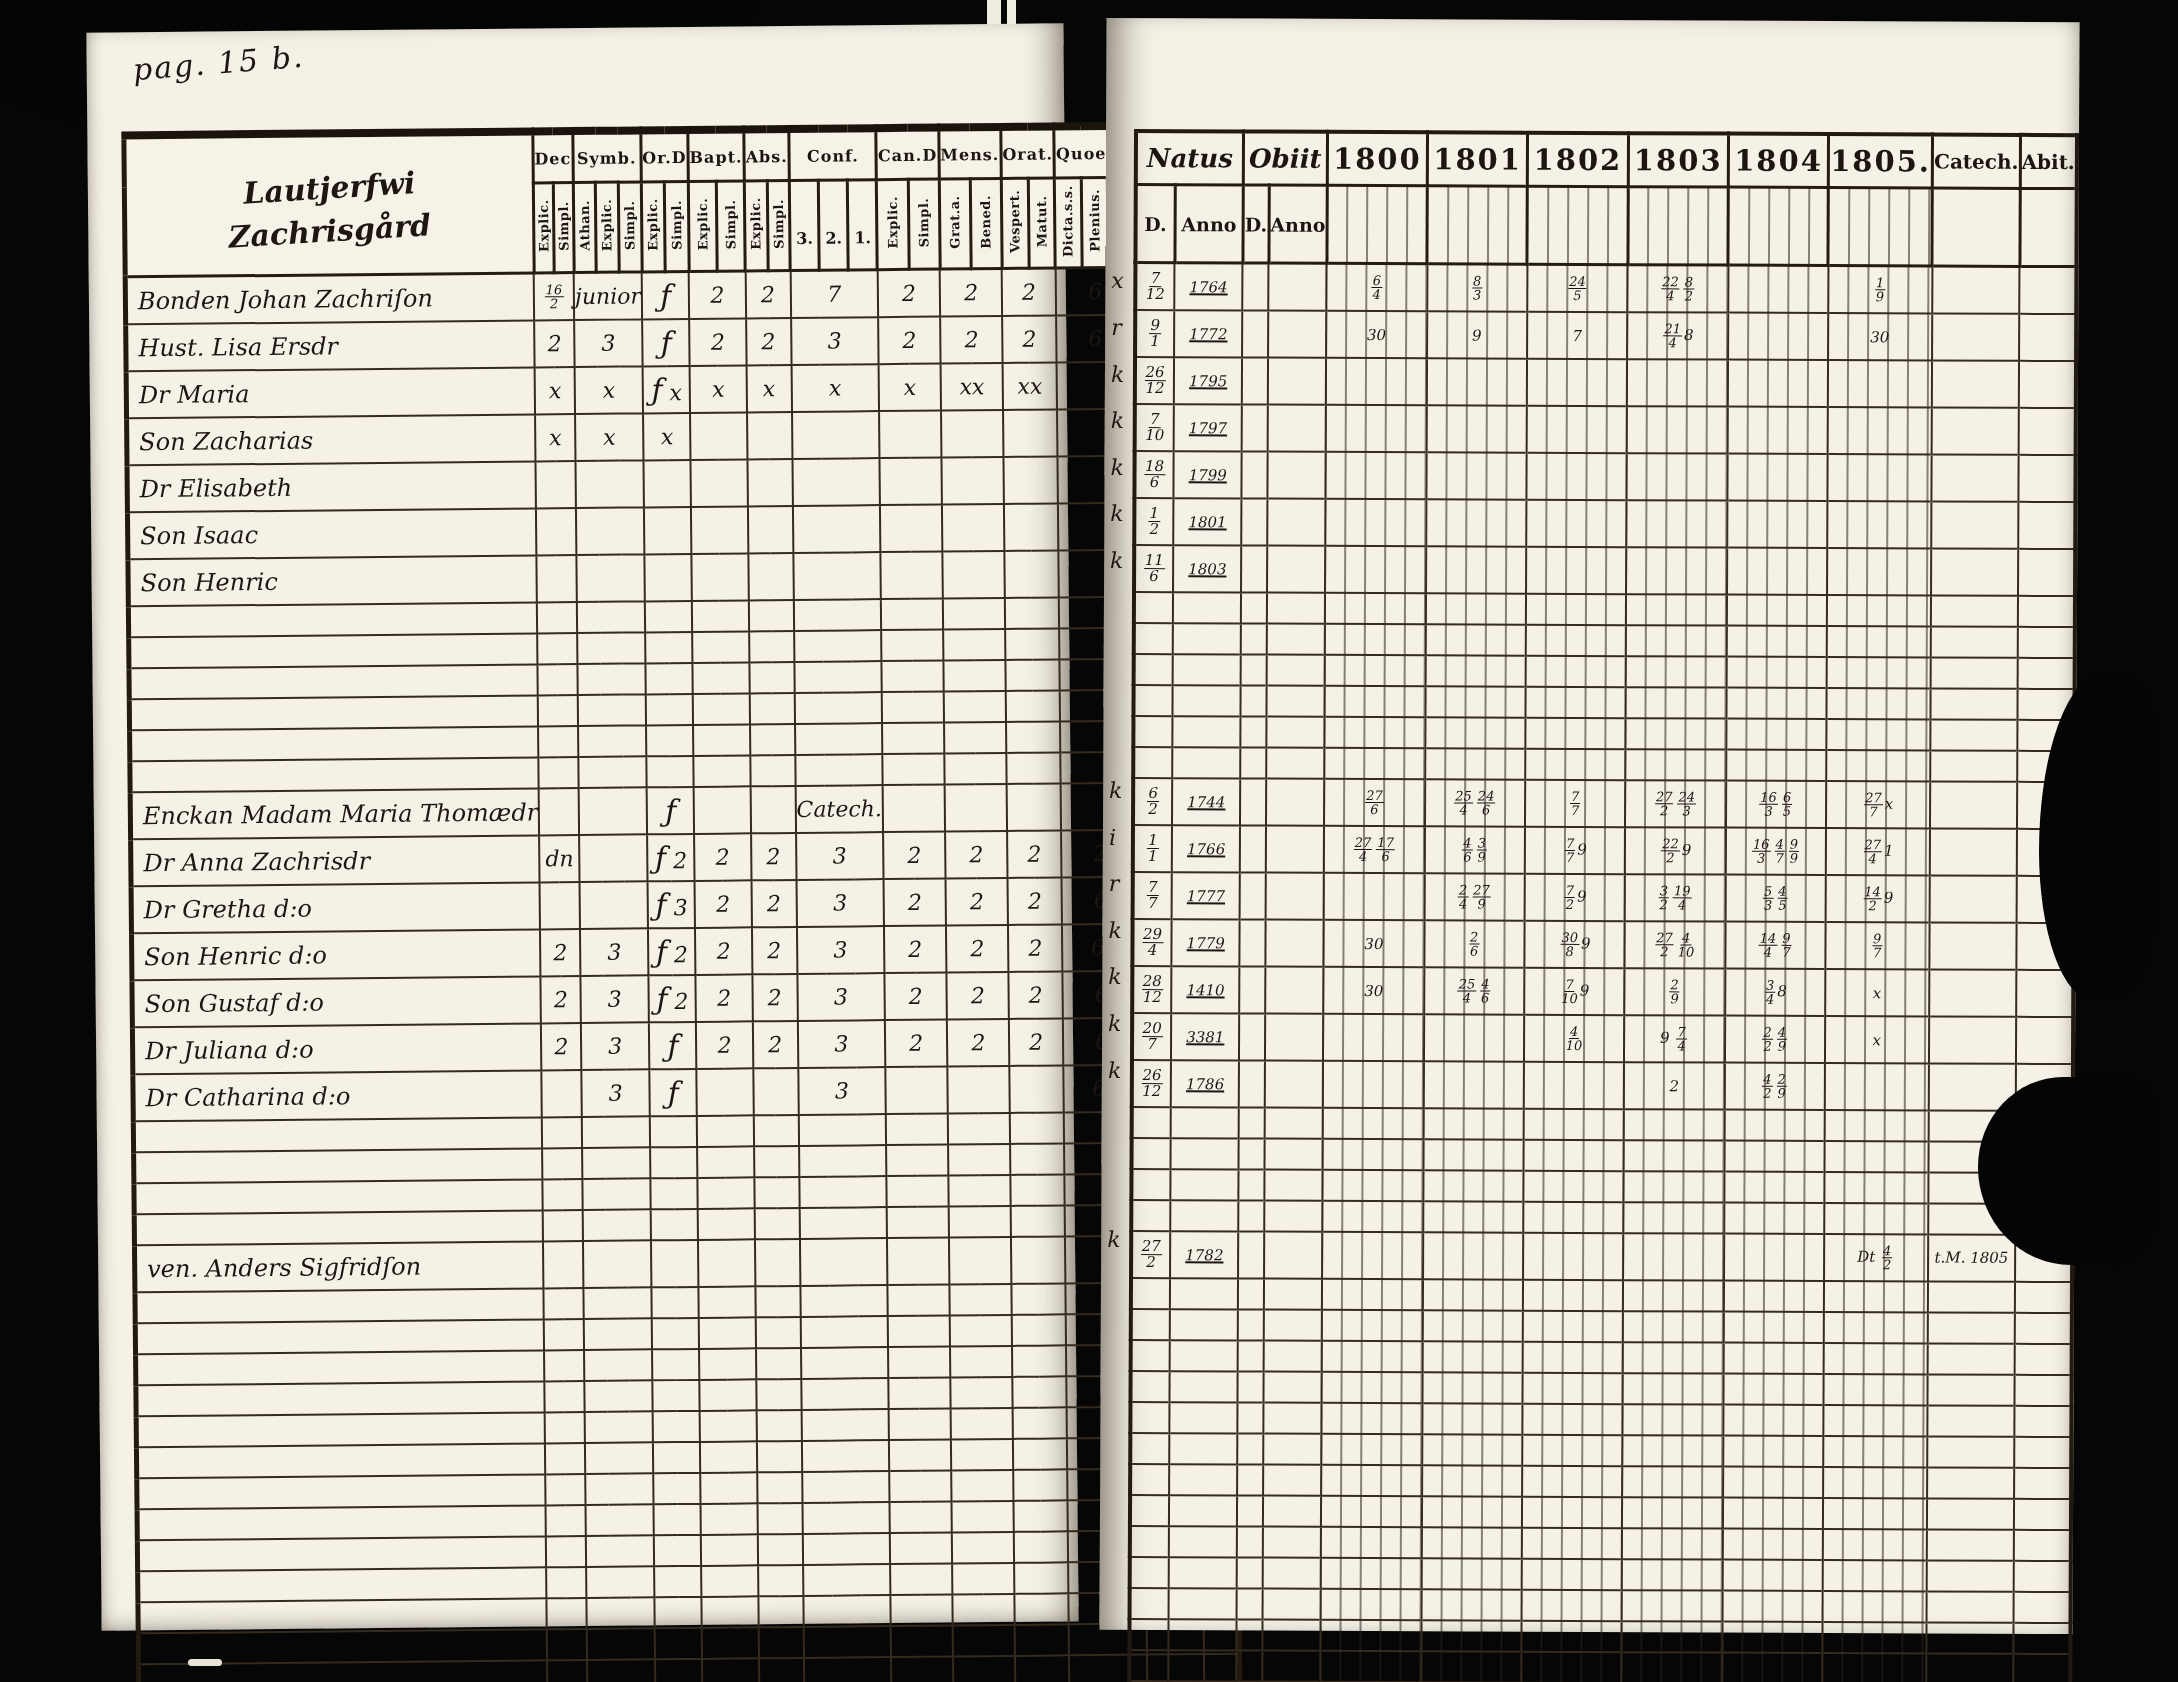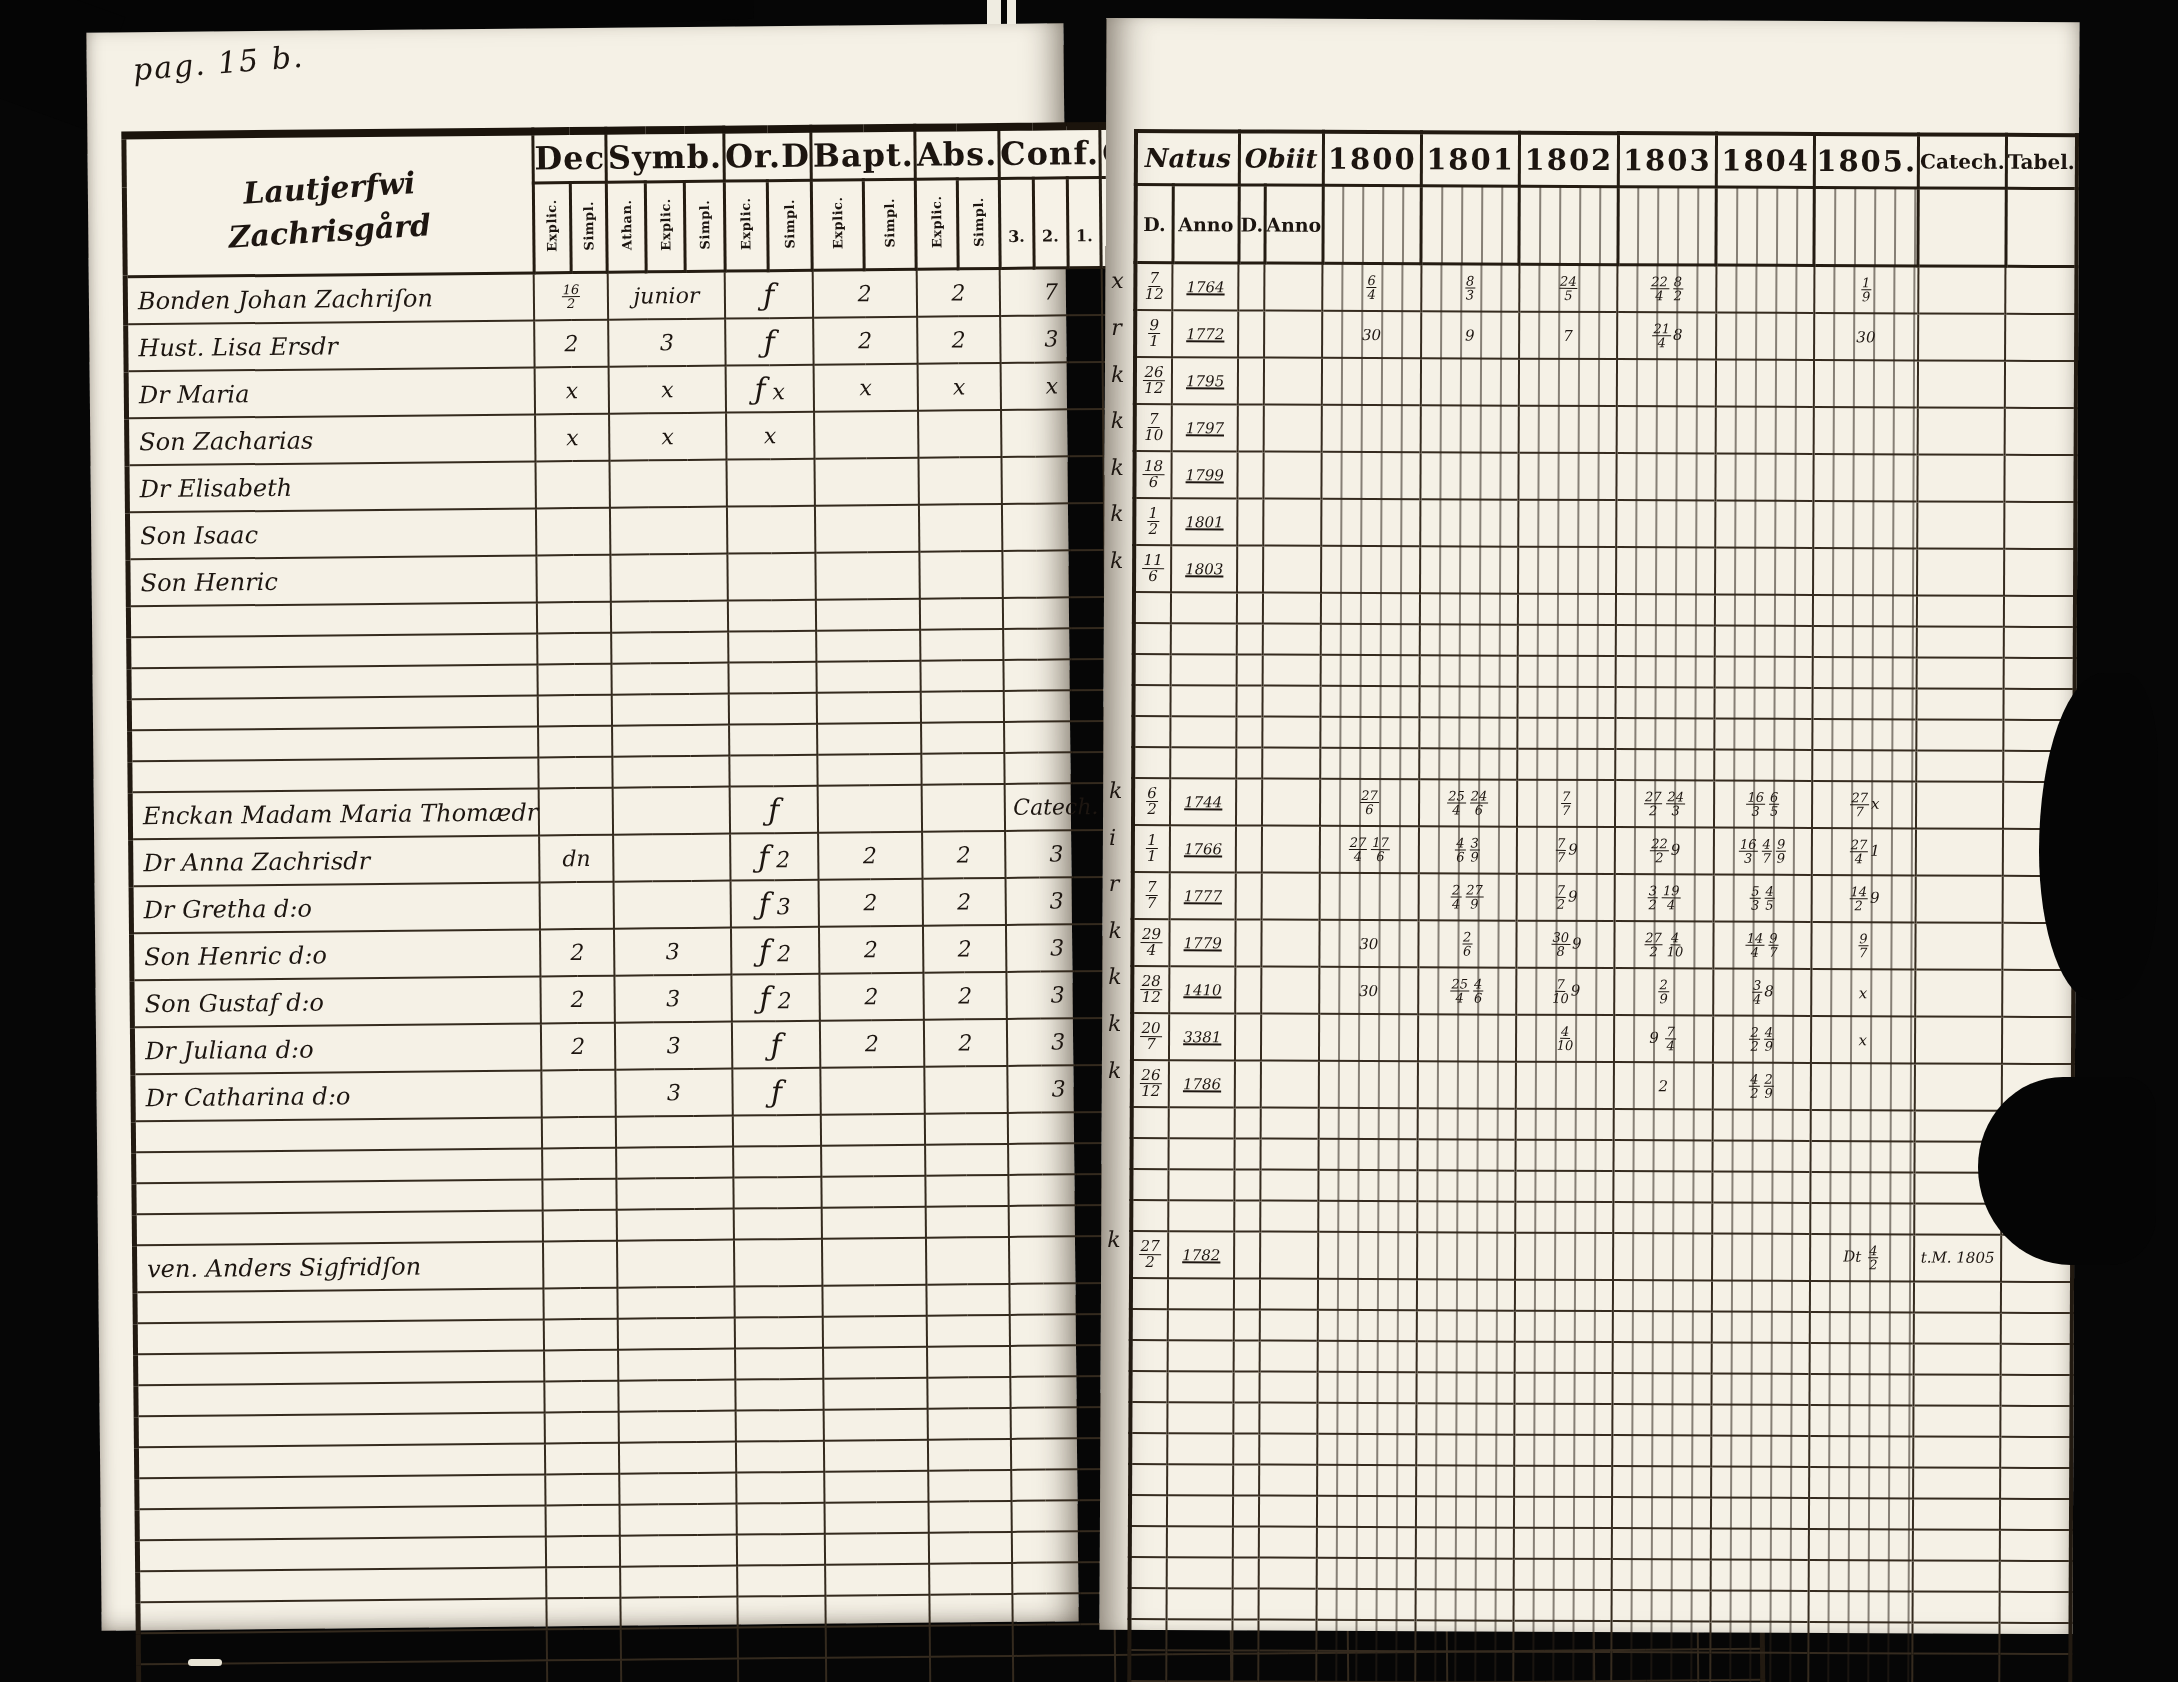--- a/index.html
+++ b/index.html
@@ -22,21 +22,21 @@
   #blobR2{left:2039px;top:673px;width:119px;height:327px;border-radius:60% 30% 40% 50%;}
   #cornerTL{left:40px;top:-22px;width:713px;height:55px;transform:rotate(-2.3deg);}
   #cornerTL2{left:-30px;top:-10px;width:139px;height:119px;transform:rotate(20deg);}
   #speckle{position:absolute;left:188px;top:1659px;width:34px;height:7px;background:#e8e4d6;border-radius:4px;}
 
   
   #tblL{position:absolute;left:34px;top:99px;border-collapse:collapse;table-layout:fixed;
         border:5px solid #221a11;border-top:8px solid #1b140c;}
   #tblL th,#tblL td{border:2px solid #342a1e;padding:0;overflow:visible;}
   #tblL thead th{border:3px solid #241c12;background:#f6f2e7;vertical-align:middle;text-align:center;}
-  #tblL .colhead{height:46px;font-size:32px;font-weight:700;letter-spacing:1px;}
+  #tblL .colhead{height:46px;font-size:16px;font-weight:700;letter-spacing:1px;}
   #tblL .subhead{height:87px;}
   .vtext{writing-mode:vertical-rl;transform:rotate(180deg);font-size:13px;line-height:1.02;
          display:inline-block;max-height:83px;font-weight:700;letter-spacing:0.5px;}
   .upnum{font-size:16px;font-weight:700;display:block;margin-top:26px;}
   #tblL td{text-align:center;font-size:22px;}
   #tblL td.nameCell{text-align:left;padding-left:10px;white-space:nowrap;font-size:24px;
         border-left:5px solid #221a11;}
   tr.named td{height:45px;border-bottom:3px solid #221a11;}
   tr.blank td{height:29px;border-bottom:2px solid #4a4033;}
   #nameHead{vertical-align:top;text-align:center;}
@@ -780,21 +780,21 @@
         <tr class="hrow1">
           <th class="natObHead" colspan="2">Natus</th>
           <th class="natObHead" colspan="2">Obiit</th>
           <th class="yearbox">1800</th>
           <th class="yearbox">1801</th>
           <th class="yearbox">1802</th>
           <th class="yearbox">1803</th>
           <th class="yearbox">1804</th>
           <th class="yearbox">1805.</th>
           <th class="accHead">Catech.</th>
-          <th class="accHead">Tabel.</th>
+          <th class="accHead">Abit.</th>
         </tr>
         <tr class="hrow2">
           <th>D.</th>
           <th>Anno</th>
           <th>D.</th>
           <th>Anno</th>
           <th class="ycell"></th>
           <th class="ycell"></th>
           <th class="ycell"></th>
           <th class="ycell"></th>

